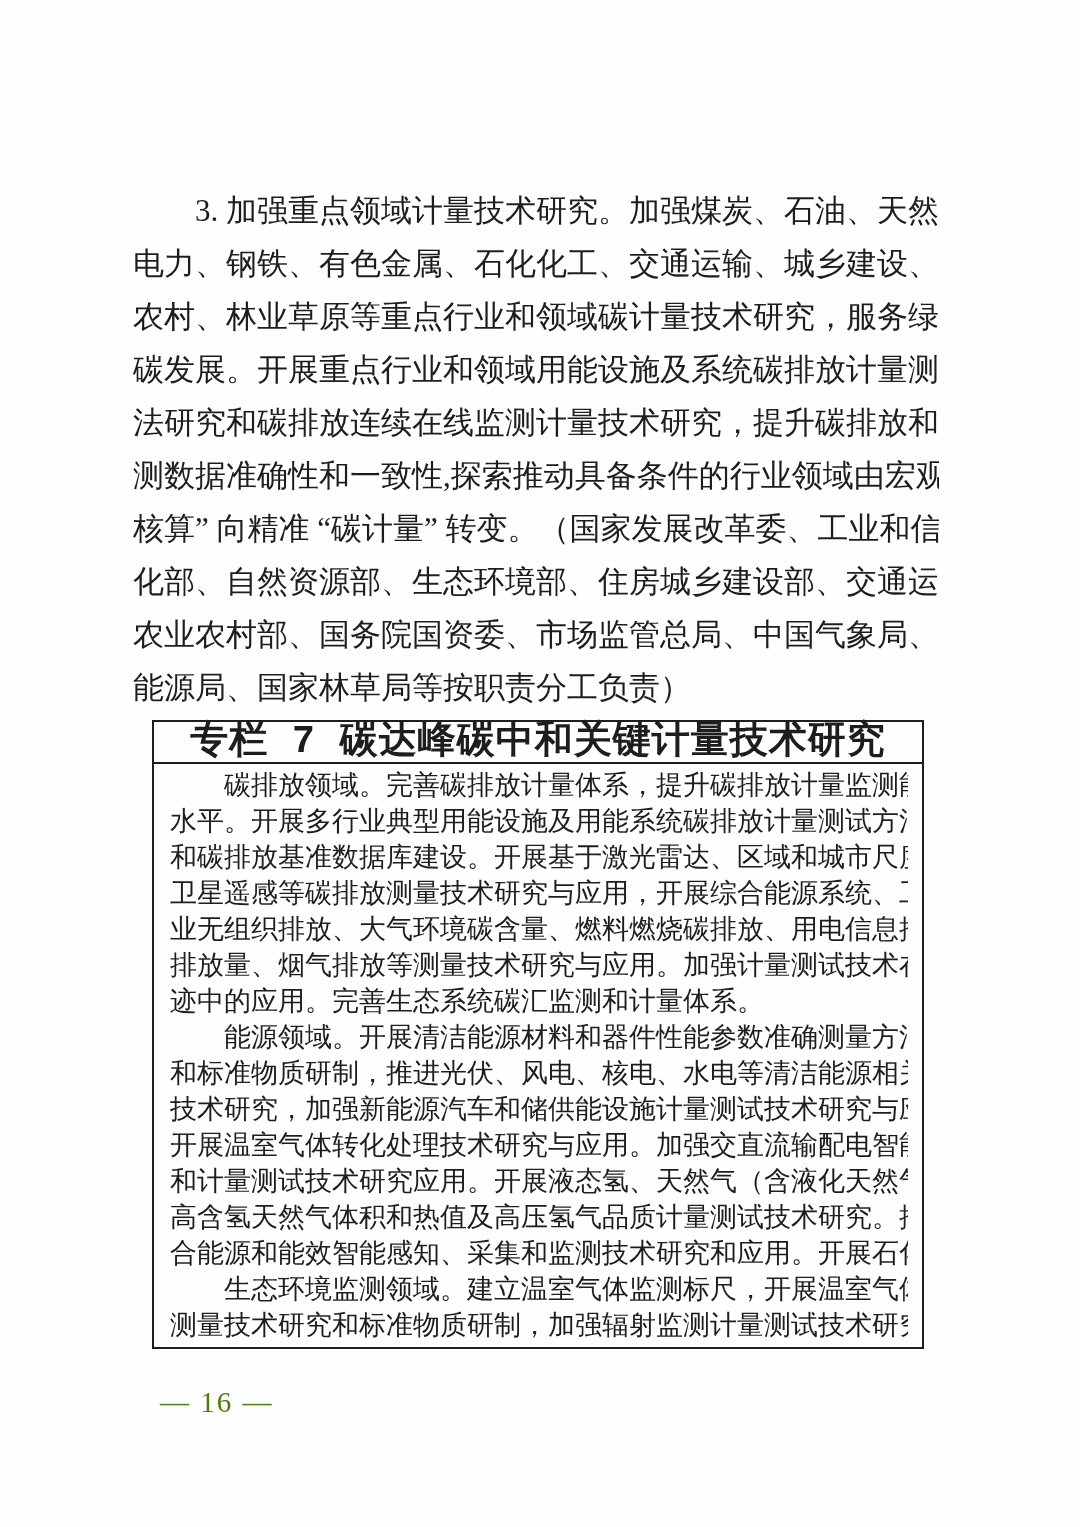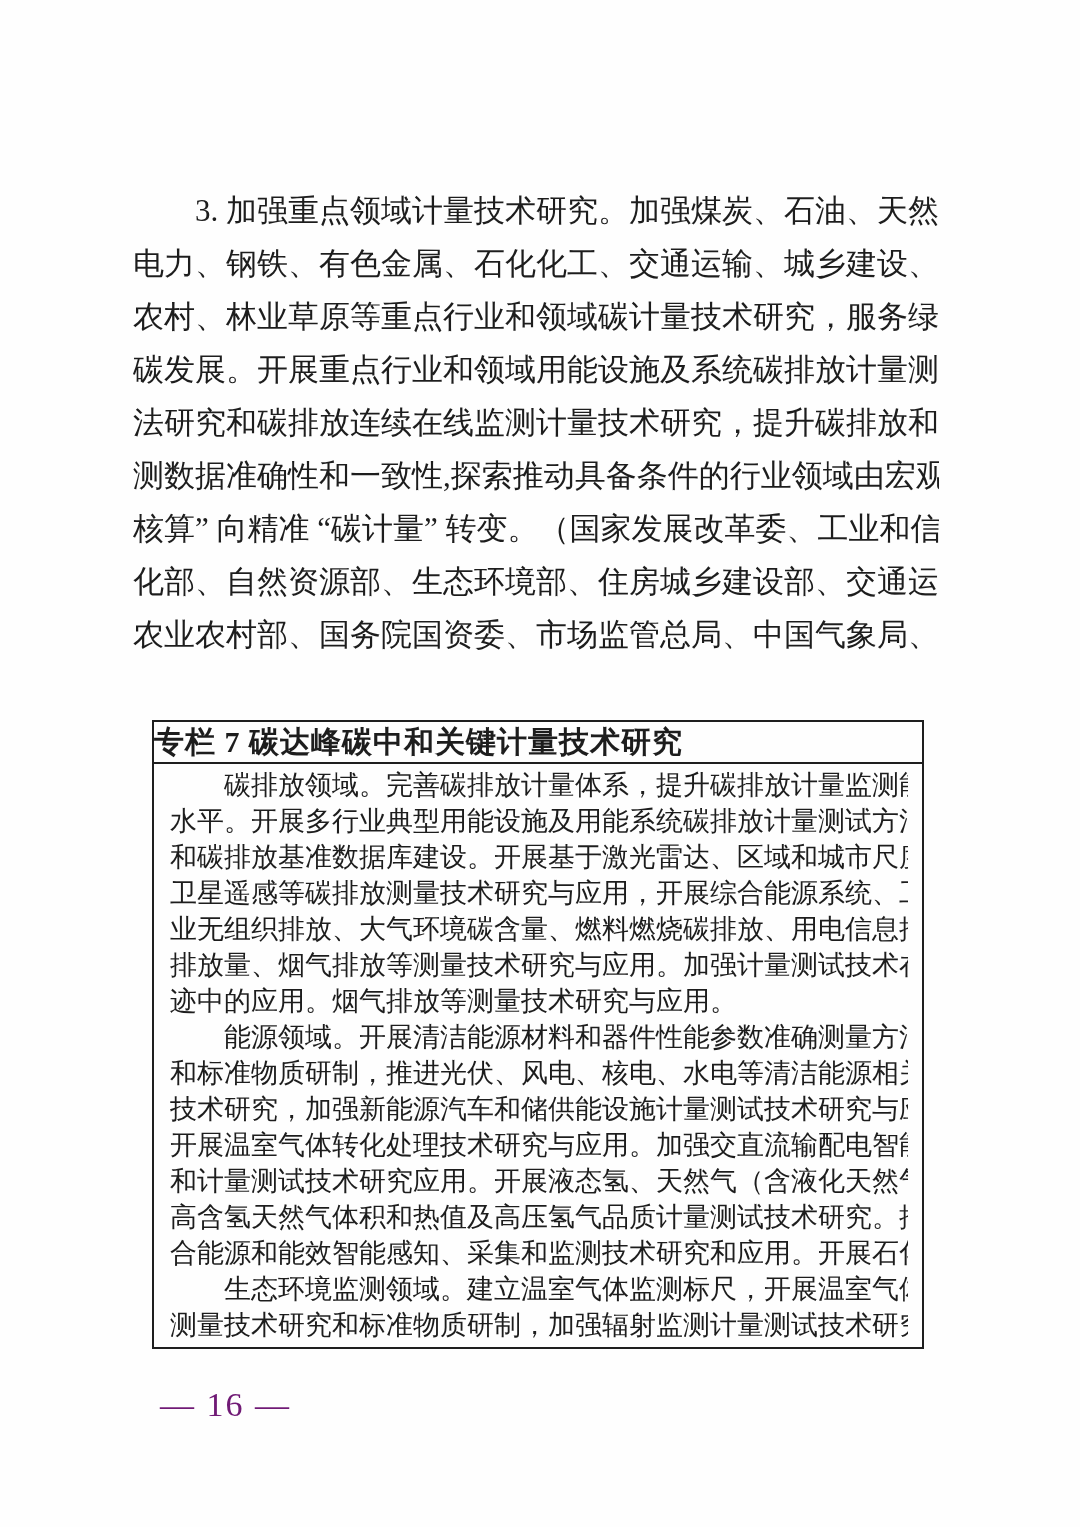--- a/index.html
+++ b/index.html
@@ -29,73 +29,75 @@
   .callout-box {
     position:absolute;
     left:152px; top:720px;
     width:772px;
     border:2px solid #1e1e1e;
     background:#fefefe;
     box-sizing:border-box;
   }
   .box-header {
     height:40px; line-height:40px;
+    text-align:center;
     font-weight:bold;
-    font-size:30px;
+    font-size:38px;
     border-bottom:2px solid #1e1e1e;
-    font-family:Liberation Serif, serif;
+    font-family:Liberation Mono, monospace;
     letter-spacing:1px;
   }
   .box-body {
     padding:3px 14px 4px 16px;
     font-size:27px;
   }
   .bline {
     height:36px; line-height:36px;
     text-align:justify;
     text-align-last:justify;
     white-space:nowrap;
     overflow:hidden;
   }
   .bline.lastline { text-align-last:left; }
   .page-number {
     position:absolute;
     left:160px; top:1386px;
-    font-size:34px;
+    font-size:29px;
     letter-spacing:2px;
-    color:#701a75;
+    color:#4d7c0f;
   }
 </style>
 </head>
 <body>
 
 <div class="page">
 
   <div class="main-para">
     <div class="mline indent">3. 加强重点领域计量技术研究。加强煤炭、石油、天然气、</div>
     <div class="mline">电力、钢铁、有色金属、石化化工、交通运输、城乡建设、农业</div>
     <div class="mline">农村、林业草原等重点行业和领域碳计量技术研究，服务绿色低</div>
     <div class="mline">碳发展。开展重点行业和领域用能设施及系统碳排放计量测试方</div>
     <div class="mline">法研究和碳排放连续在线监测计量技术研究，提升碳排放和碳监</div>
     <div class="mline">测数据准确性和一致性,探索推动具备条件的行业领域由宏观“碳</div>
     <div class="mline">核算” 向精准 “碳计量” 转变。（国家发展改革委、工业和信息</div>
     <div class="mline">化部、自然资源部、生态环境部、住房城乡建设部、交通运输部、</div>
     <div class="mline">农业农村部、国务院国资委、市场监管总局、中国气象局、国家</div>
+    <div class="mline lastline">能源局、国家林草局等按职责分工负责）</div>
   </div>
 
   <div class="callout-box">
     <div class="box-header">专栏 7 碳达峰碳中和关键计量技术研究</div>
     <div class="box-body">
       <div class="bline indent">碳排放领域。完善碳排放计量体系，提升碳排放计量监测能力和</div>
       <div class="bline">水平。开展多行业典型用能设施及用能系统碳排放计量测试方法研究</div>
       <div class="bline">和碳排放基准数据库建设。开展基于激光雷达、区域和城市尺度反演、</div>
       <div class="bline">卫星遥感等碳排放测量技术研究与应用，开展综合能源系统、工业企</div>
       <div class="bline">业无组织排放、大气环境碳含量、燃料燃烧碳排放、用电信息推算碳</div>
       <div class="bline">排放量、烟气排放等测量技术研究与应用。加强计量测试技术在碳足</div>
-      <div class="bline lastline">迹中的应用。烟气排放等测量技术研究与应用。</div>
+      <div class="bline lastline">迹中的应用。完善生态系统碳汇监测和计量体系。</div>
       <div class="bline indent">能源领域。开展清洁能源材料和器件性能参数准确测量方法研究</div>
       <div class="bline">和标准物质研制，推进光伏、风电、核电、水电等清洁能源相关计量</div>
       <div class="bline">技术研究，加强新能源汽车和储供能设施计量测试技术研究与应用。</div>
       <div class="bline">开展温室气体转化处理技术研究与应用。加强交直流输配电智能传感</div>
       <div class="bline">和计量测试技术研究应用。开展液态氢、天然气（含液化天然气）、</div>
       <div class="bline">高含氢天然气体积和热值及高压氢气品质计量测试技术研究。推进综</div>
       <div class="bline">合能源和能效智能感知、采集和监测技术研究和应用。开展石化产品</div>
       <div class="bline indent">生态环境监测领域。建立温室气体监测标尺，开展温室气体精密</div>
       <div class="bline">测量技术研究和标准物质研制，加强辐射监测计量测试技术研究和应</div>
     </div>

